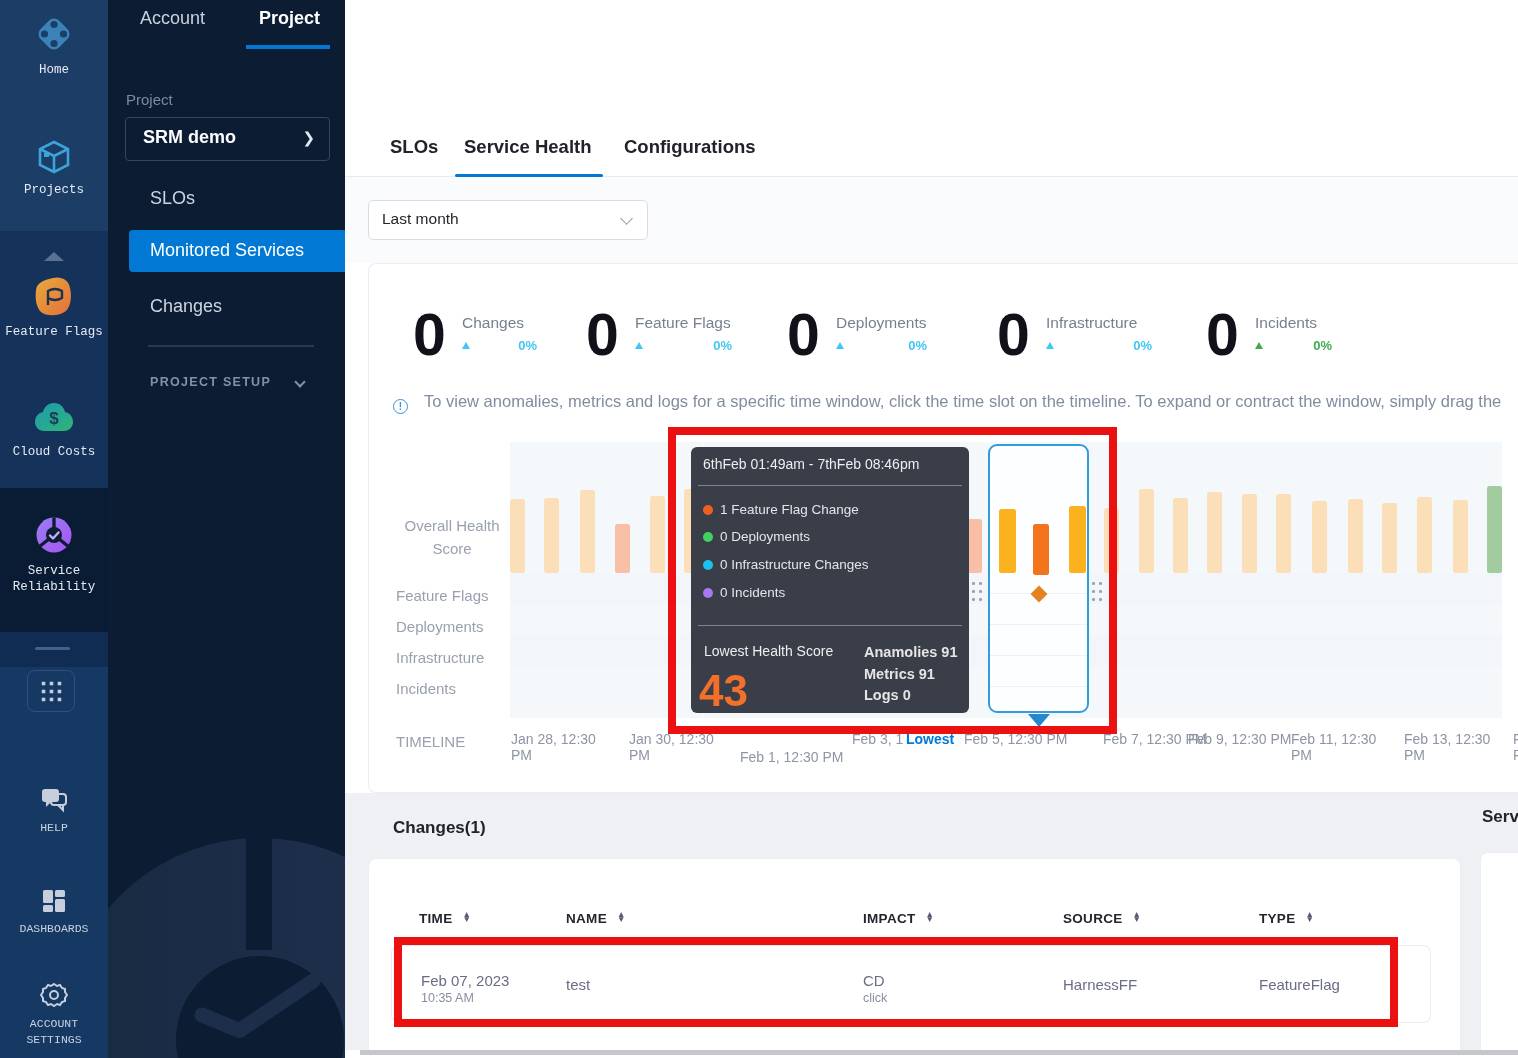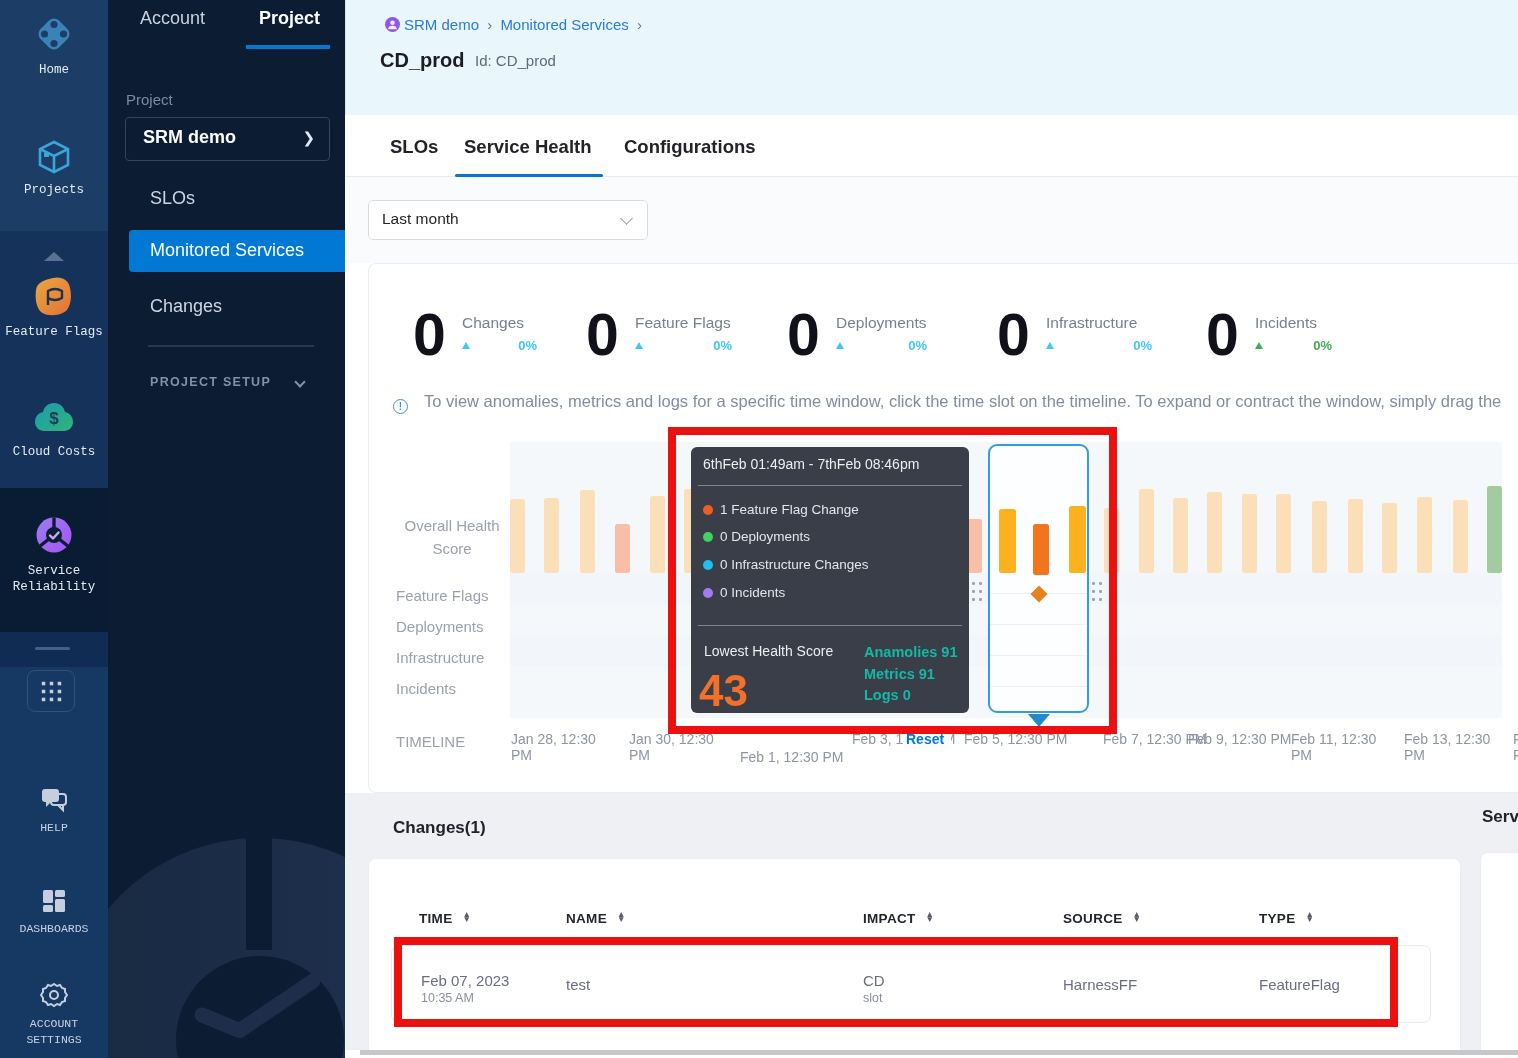--- a/index.html
+++ b/index.html
@@ -74,21 +74,21 @@
   #seltri { position:absolute; left:659px; top:450px; width:0; height:0; border-left:11px solid transparent; border-right:11px solid transparent; border-top:13px solid #2389cc; }
 
   
   #tooltip { position:absolute; left:322px; top:183px; width:278px; height:266px; background:#3a3e48; border-radius:6px; color:#e6e8ec; z-index:3; }
   #tooltip .tt-title { position:absolute; left:12px; top:9px; font-size:14px; color:#eceef1; }
   #tooltip .tt-hr { position:absolute; left:7px; width:264px; height:1px; background:#80848d; }
   .ttitem { position:absolute; left:12px; font-size:13.5px; color:#e3e5ea; }
   .diam { display:inline-block; width:10px; height:10px; border-radius:50%; margin-right:7px; vertical-align:-1px; }
   #tooltip .lhs { position:absolute; left:13px; top:196px; font-size:14px; color:#eceef1; }
   #tooltip .score { position:absolute; left:8px; top:222px; font-size:44px; line-height:44px; font-weight:bold; color:#f2702a; }
-  #tooltip .mcol { position:absolute; left:173px; top:195px; font-size:14.5px; font-weight:bold; color:#14b8a6; line-height:21.5px; }
+  #tooltip .mcol { position:absolute; left:173px; top:195px; font-size:14.5px; font-weight:bold; color:#e5e5e5; line-height:21.5px; }
 
   .grip { position:absolute; width:12px; height:21px; }
   .grip i { position:absolute; width:2.5px; height:2.5px; background:#9aa2b0; border-radius:50%; }
 
   
   #changes-title { position:absolute; left:48px; top:818px; font-size:17px; font-weight:bold; color:#22222a; }
   #tablecard { position:absolute; left:23px; top:858px; width:1093px; height:200px; background:#ffffff; border:1px solid #eceef2; border-radius:8px; }
   .th { position:absolute; top:52px; font-size:13.5px; font-weight:bold; color:#23262e; letter-spacing:0.3px;text-align:right; }
   .sort { display:inline-block; margin-left:10px; color:#565a74; font-size:8.5px; line-height:5.5px; letter-spacing:0; vertical-align:1px; }
   .rowbox { position:absolute; left:22px; top:86px; width:1040px; height:78px; background:#ffffff; border:1px solid #e9ebf0; border-radius:8px; }
@@ -255,30 +255,20 @@
       <span>Monitored Services</span>
     </div>
   <div class="pitem" style="top:296px;">Changes</div>
   <div class="pdivider"></div>
   <div class="psetup">PROJECT SETUP</div>
   <div class="abs" style="left:188px; top:378px; width:8px; height:8px; border-right:2px solid #8291a8; border-bottom:2px solid #8291a8; transform:rotate(45deg);"></div>
 </div>
 
 <div id="main">
   <div id="graybg"></div>
-  <div id="hdr">
-    <svg class="abs" style="left:39px; top:17px;" width="15" height="15" viewBox="0 0 15 15">
-      <circle cx="7.5" cy="7.5" r="7.5" fill="#9157e8"></circle>
-      <circle cx="7.5" cy="5.8" r="2.3" fill="#f2ecfd"></circle>
-      <path d="M3.2 12.2 a4.3 3.4 0 0 1 8.6 0 Z" fill="#f2ecfd"></path>
-    </svg>
-    <div class="crumb">SRM demo <span class="sep">›</span> <span>Monitored Services</span> <span class="sep">›</span></div>
-    <div class="title">CD_prod</div>
-    <div class="tid">Id: CD_prod</div>
-  </div>
 
   <div id="tabsrow">
     <div class="t" style="left:45px;">SLOs</div>
     <div class="t" style="left:119px;">Service Health</div>
     <div class="t" style="left:279px;">Configurations</div>
     <div class="underline"></div>
   </div>
 
   <div id="selrow">
     <div class="select">
@@ -419,34 +409,34 @@
     <div class="tlab" style="left:142px; top:468px; width:88px;">Jan 28, 12:30 PM</div>
     <div class="tlab" style="left:260px; top:468px; width:88px;">Jan 30, 12:30 PM</div>
     <div class="tlab" style="left:371px; top:468px;margin-top:18px;">Feb 1, 12:30 PM</div>
     <div class="tlab" style="left:483px; top:468px;">Feb 3, 12:30 PM</div>
     <div class="tlab" style="left:595px; top:468px;">Feb 5, 12:30 PM</div>
     <div class="tlab" style="left:734px; top:468px;">Feb 7, 12:30 PM</div>
     <div class="tlab" style="left:819px; top:468px;">Feb 9, 12:30 PM</div>
     <div class="tlab" style="left:922px; top:468px; width:90px;">Feb 11, 12:30 PM</div>
     <div class="tlab" style="left:1035px; top:468px; width:90px;">Feb 13, 12:30 PM</div>
     <div class="tlab" style="left:1144px; top:468px; width:90px;">Feb 15, 12:30<br>PM</div>
-    <div class="abs" style="left:535px; top:467px; font-size:14px; font-weight:bold; color:#0278d5; z-index:2; background:#fbfcfe; padding:0 7px 2px 2px;">Reset</div>
+    <div class="abs" style="left:535px; top:467px; font-size:14px; font-weight:bold; color:#0278d5; z-index:2; background:#fbfcfe; padding:0 7px 2px 2px;">Lowest</div>
   </div>
 
   <div id="changes-title">Changes(1)</div>
   <div id="tablecard">
     <div class="th" style="left:50px;">TIME<span class="sort">▲<br>▼</span></div>
     <div class="th" style="left:197px;">NAME<span class="sort">▲<br>▼</span></div>
     <div class="th" style="left:494px;">IMPACT<span class="sort">▲<br>▼</span></div>
     <div class="th" style="left:694px;">SOURCE<span class="sort">▲<br>▼</span></div>
     <div class="th" style="left:890px;">TYPE<span class="sort">▲<br>▼</span></div>
     <div class="rowbox"></div>
     <div class="cell" style="left:52px; top:113px;">Feb 07, 2023<div class="small">10:35 AM</div></div>
     <div class="cell" style="left:197px; top:117px;">test</div>
-    <div class="cell" style="left:494px; top:113px;">CD<div class="small">slot</div></div>
+    <div class="cell" style="left:494px; top:113px;">CD<div class="small">click</div></div>
     <div class="cell" style="left:694px; top:117px;">HarnessFF</div>
     <div class="cell" style="left:890px; top:117px;">FeatureFlag</div>
   </div>
   <div id="serv-title">Service</div>
   <div id="rightcard"></div>
 </div>
 
 <div class="redbox" style="left:668px; top:427px; width:449px; height:307px;"></div>
 <div class="redbox" style="left:394px; top:937px; width:1004px; height:90px;"></div>
 <div class="abs" style="left:345px; top:1050px; width:1173px; height:8px; background:#ffffff; z-index:10;"></div>

